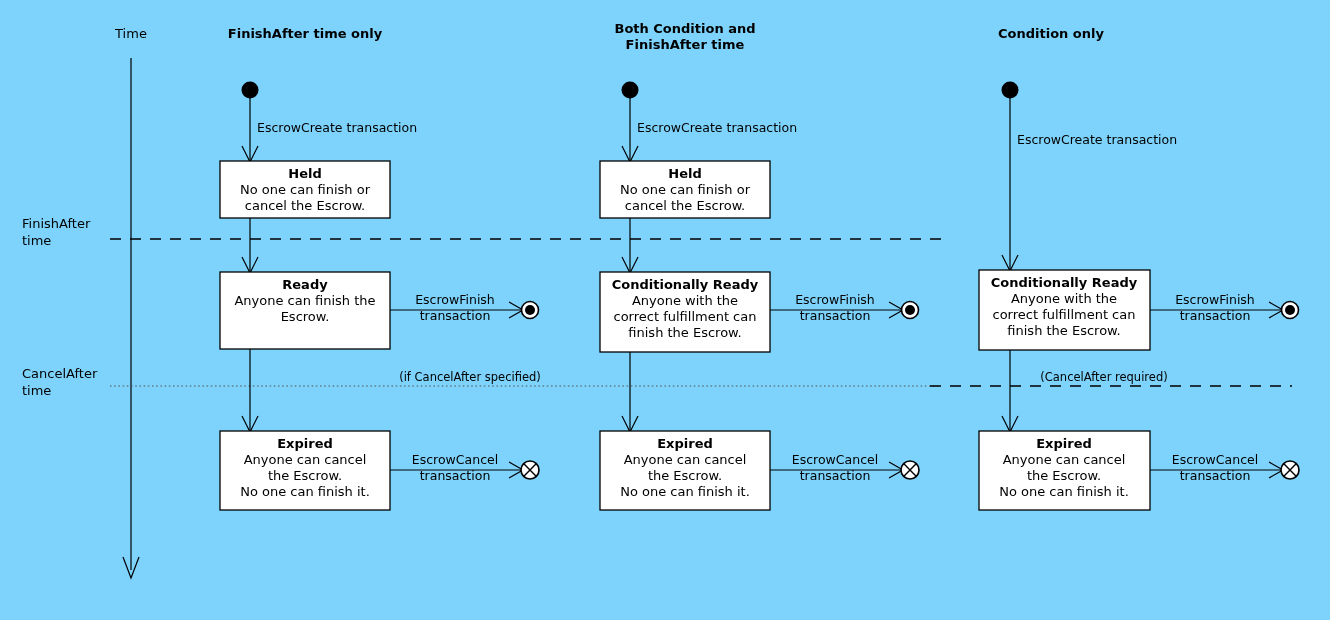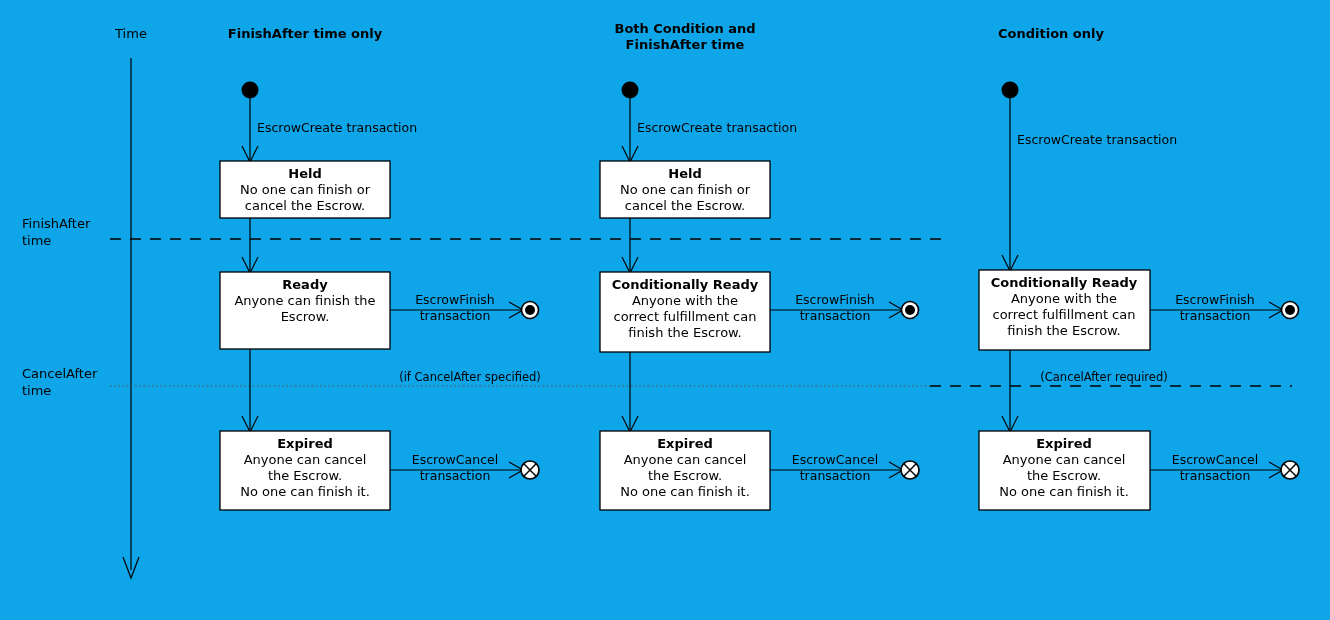--- a/index.html
+++ b/index.html
@@ -4,21 +4,21 @@
 <style>
   html, body {
     margin: 0;
     padding: 0;
     background: #ffffff;
   }
   #diagram-root {
     position: relative;
     width: 1330px;
     height: 620px;
-    background: #0ea5e9;
+    background: #7dd3fc;
     font-family: "DejaVu Sans", sans-serif;
     overflow: hidden;
   }
   svg.canvas {
     position: absolute;
     top: 0; left: 0;
     width: 1330px;
     height: 620px;
   }
   text {

